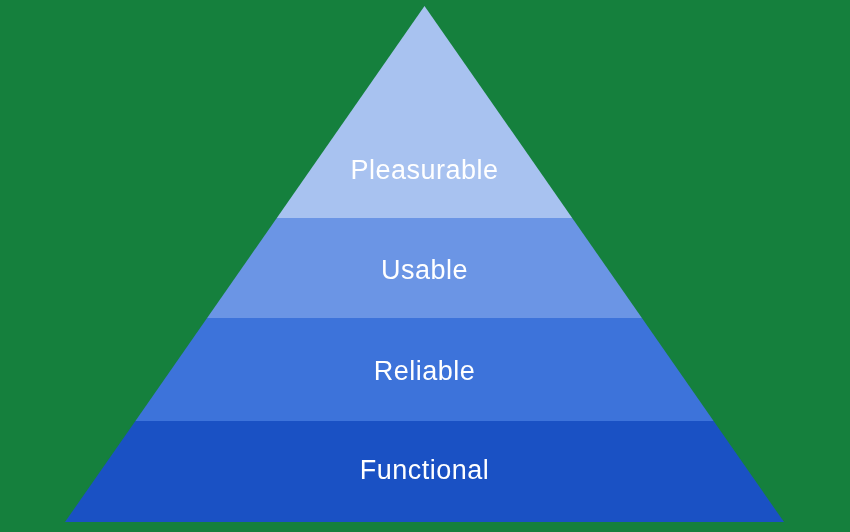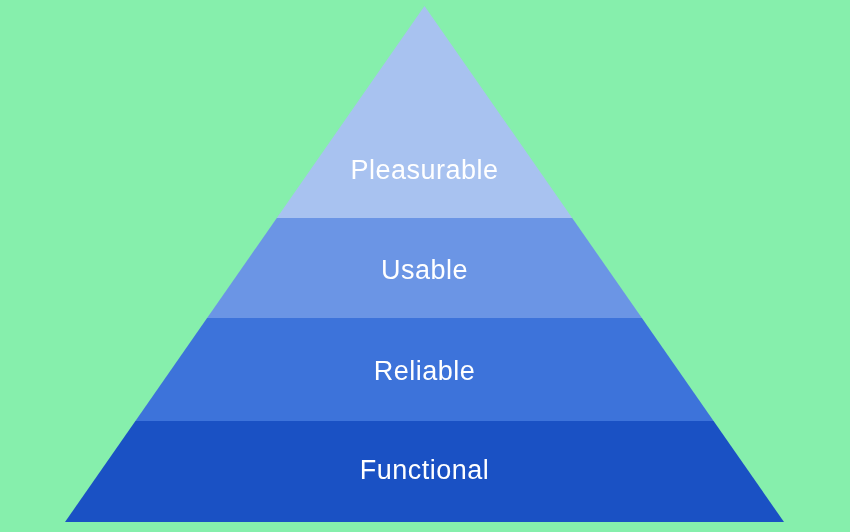--- a/index.html
+++ b/index.html
@@ -8,21 +8,21 @@
     width: 850px;
     height: 532px;
     background: #ffffff;
     overflow: hidden;
     font-family: "Liberation Sans", sans-serif;
   }
   .stage {
     position: relative;
     width: 850px;
     height: 532px;
-    background: #86efac;
+    background: #15803d;
   }
   svg.pyramid {
     display: block;
     width: 850px;
     height: 532px;
   }
   text.level-label {
     font-family: "Liberation Sans", sans-serif;
     font-size: 27px;
     font-weight: 400;

